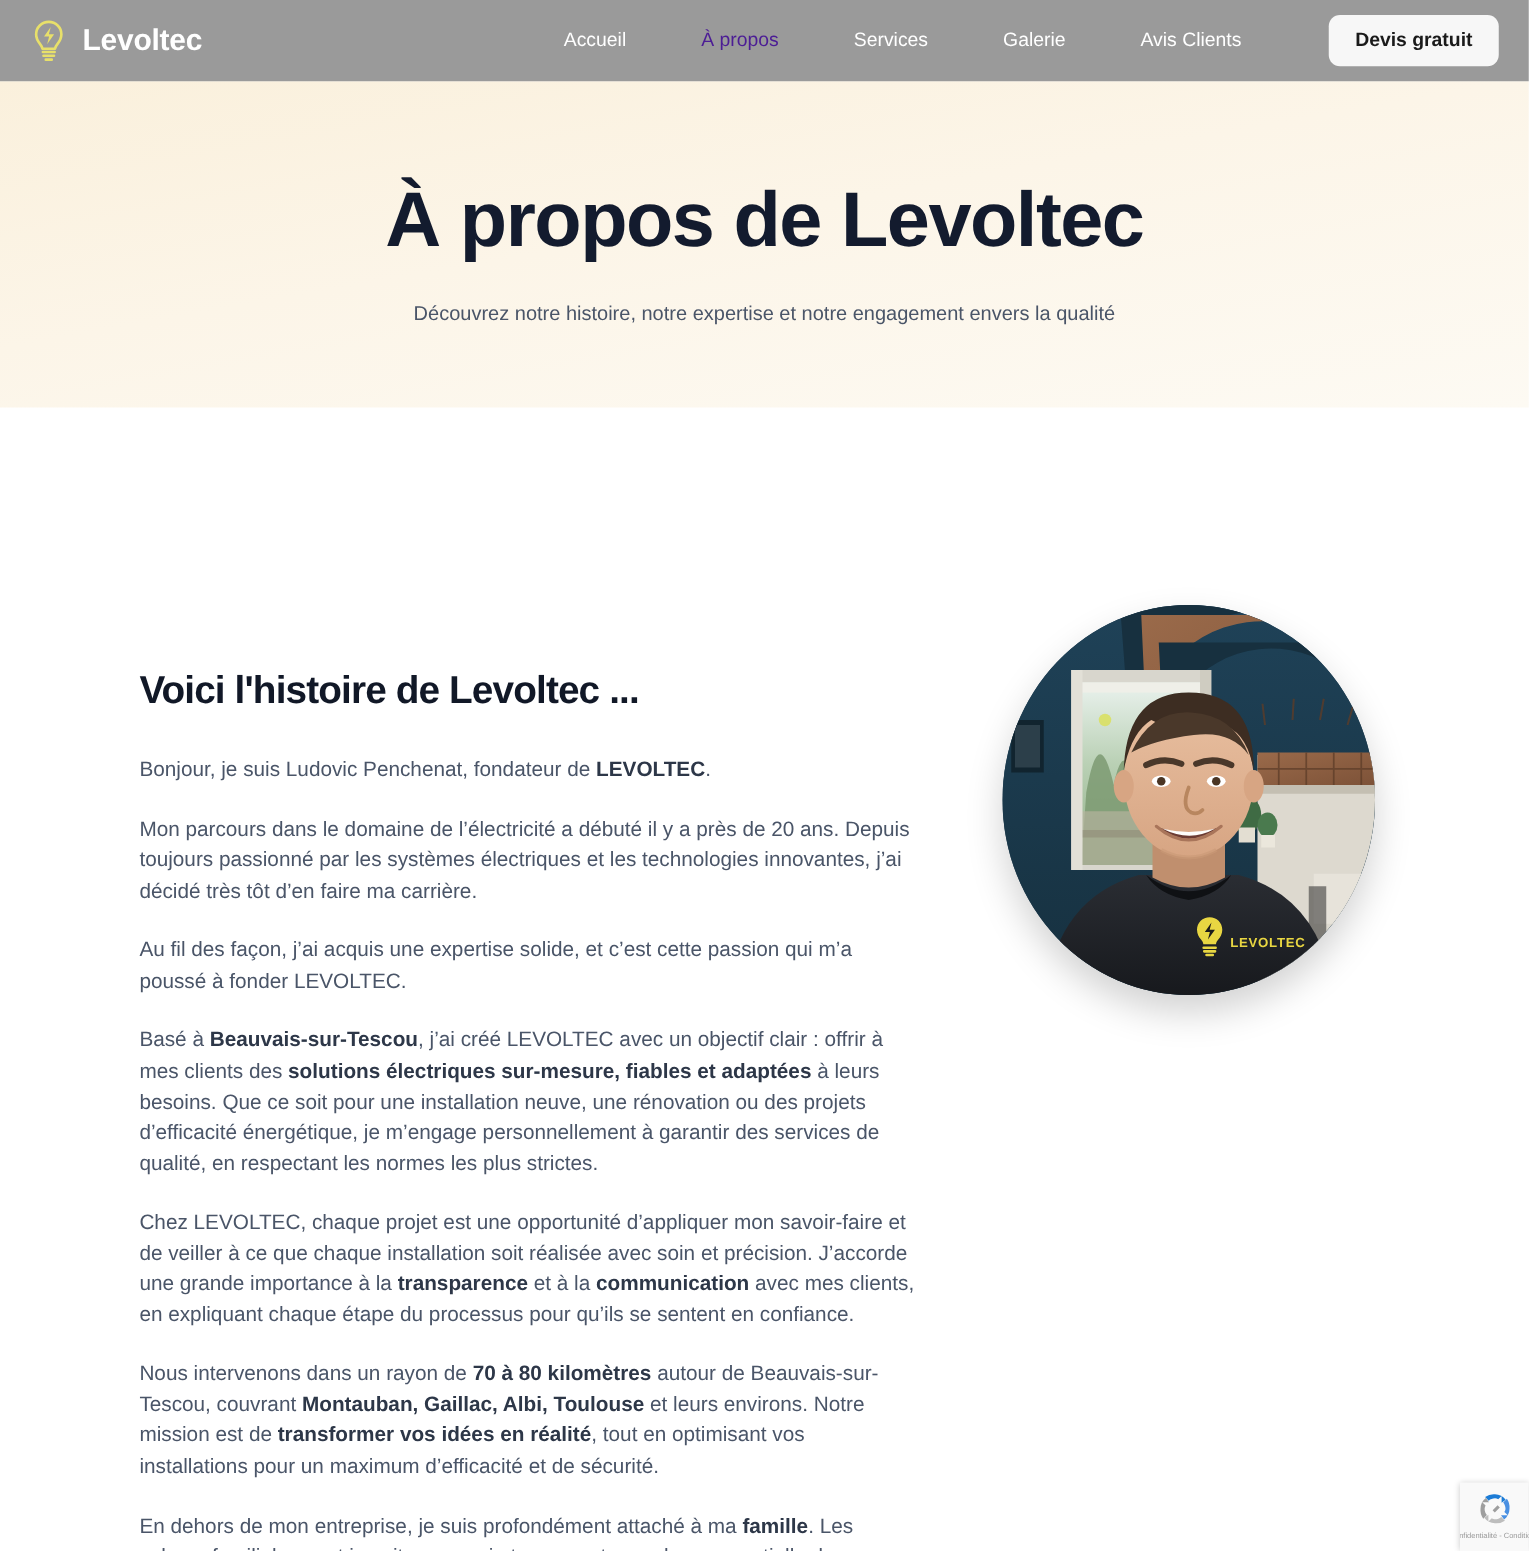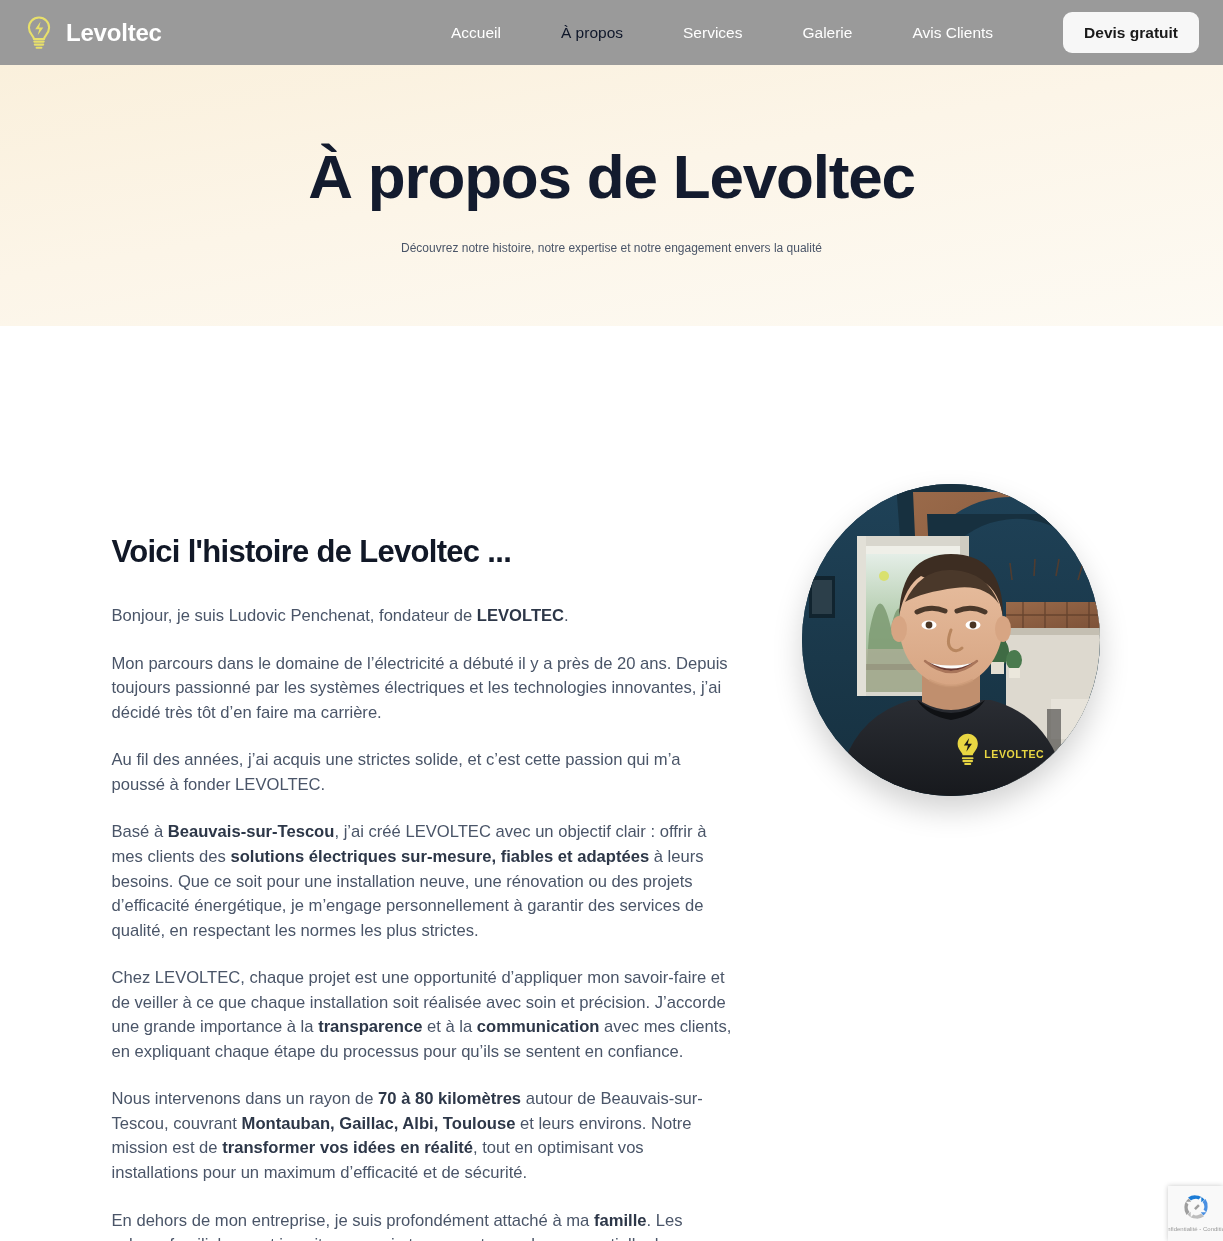--- a/index.html
+++ b/index.html
@@ -55,21 +55,21 @@
   }
   .nav-link {
     font-size: 15.5px;
     color: #ffffff;
     text-decoration: none;
     padding: 0 22px;
     line-height: 1;
     white-space: nowrap;
     cursor: pointer;
   }
-  .nav-link.is-active { color: #0f172a; }
+  .nav-link.is-active { color: #4c1d95; }
 
   #cta-button {
     margin-left: 32px;
     background: #f7f7f7;
     color: #1a1a1a;
     font-size: 15.5px;
     font-weight: bold;
     border: none;
     border-radius: 9px;
     padding: 13px 21px;
@@ -95,21 +95,21 @@
   #hero-title {
     font-size: 62px;
     font-weight: bold;
     color: #131b2e;
     letter-spacing: -1.2px;
     line-height: 1.1;
     text-align: center;
   }
   #hero-subtitle {
     margin-top: 28px;
-    font-size: 12px;
+    font-size: 16px;
     line-height: 1.65;
     color: #4a5568;
     text-align: center;
     width: 620px;
   }
 
   
   #story-section {
     position: absolute;
     top: 392px; left: 0;
@@ -225,21 +225,21 @@
 </section>
 
 <section id="story-section">
   <div id="story-inner">
 
     <div id="story-text">
       <h2 id="story-heading">Voici l'histoire de Levoltec ...</h2>
       <div id="story-paragraphs">
           <p>Bonjour, je suis Ludovic Penchenat, fondateur de <strong>LEVOLTEC</strong>.</p>
           <p>Mon parcours dans le domaine de l’électricité a débuté il y a près de 20 ans. Depuis toujours passionné par les systèmes électriques et les technologies innovantes, j’ai décidé très tôt d’en faire ma carrière.</p>
-          <p>Au fil des années, j’ai acquis une strictes solide, et c’est cette passion qui m’a poussé à fonder LEVOLTEC.</p>
+          <p>Au fil des façon, j’ai acquis une expertise solide, et c’est cette passion qui m’a poussé à fonder LEVOLTEC.</p>
           <p>Basé à <strong>Beauvais-sur-Tescou</strong>, j’ai créé LEVOLTEC avec un objectif clair : offrir à mes clients des <strong>solutions électriques sur-mesure, fiables et adaptées</strong> à leurs besoins. Que ce soit pour une installation neuve, une rénovation ou des projets d’efficacité énergétique, je m’engage personnellement à garantir des services de qualité, en respectant les normes les plus strictes.</p>
           <p>Chez LEVOLTEC, chaque projet est une opportunité d’appliquer mon savoir-faire et de veiller à ce que chaque installation soit réalisée avec soin et précision. J’accorde une grande importance à la <strong>transparence</strong> et à la <strong>communication</strong> avec mes clients, en expliquant chaque étape du processus pour qu’ils se sentent en confiance.</p>
           <p>Nous intervenons dans un rayon de <strong>70 à 80 kilomètres</strong> autour de Beauvais-sur-Tescou, couvrant <strong>Montauban, Gaillac, Albi, Toulouse</strong> et leurs environs. Notre mission est de <strong>transformer vos idées en réalité</strong>, tout en optimisant vos installations pour un maximum d’efficacité et de sécurité.</p>
           <p>En dehors de mon entreprise, je suis profondément attaché à ma <strong>famille</strong>. Les valeurs familiales sont inscrites en moi et occupent une place essentielle dans ma vie. Passer du temps avec mes proches est pour moi une véritable source de bonheur et de stabilité. C’est ce lien familial qui m’inspire au quotidien et qui influence ma façon de travailler : l’importance de la , </p>
         </div>
     </div>
 
     <div id="portrait-wrap">
       <div id="portrait">
         <svg viewBox="0 0 300 312" preserveAspectRatio="xMidYMid slice" aria-hidden="true">

